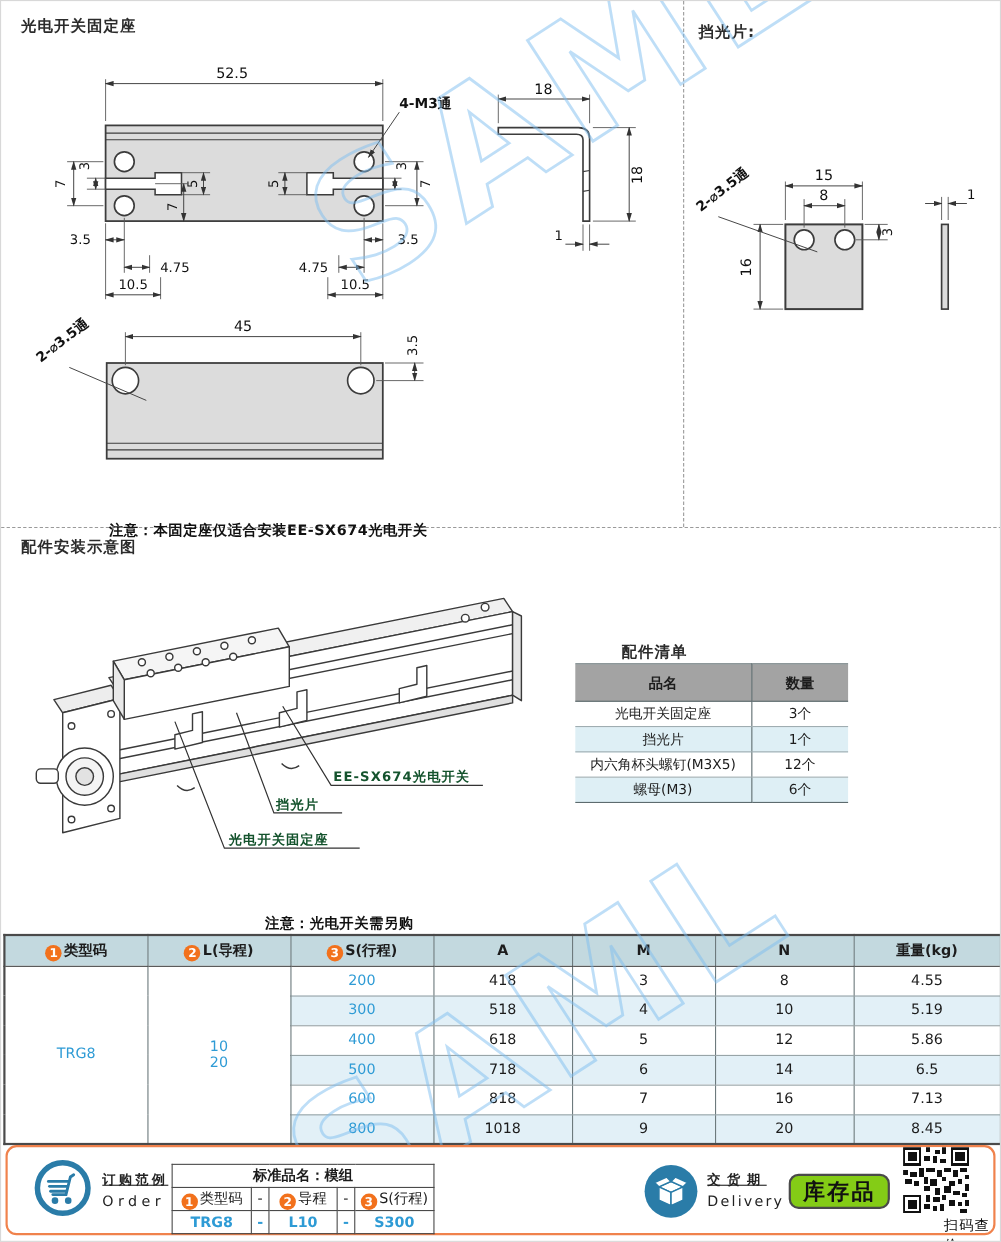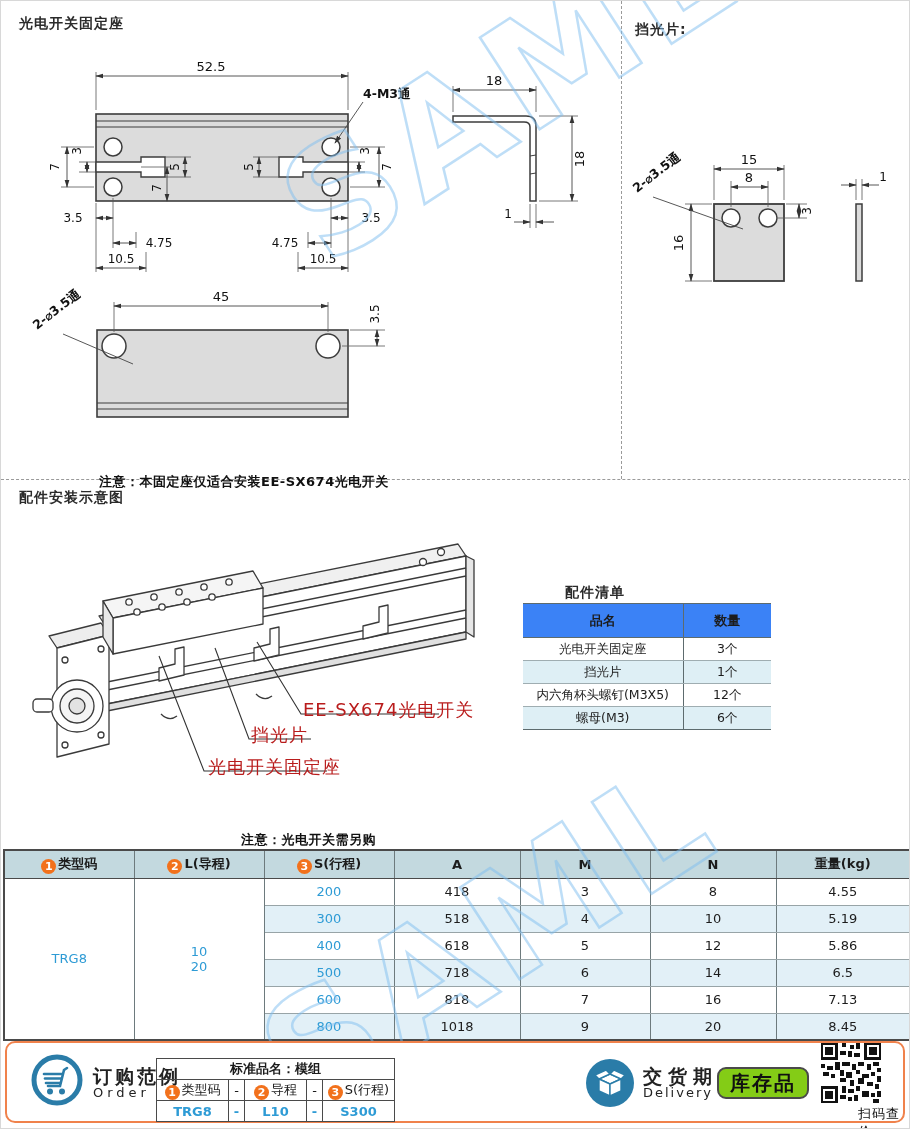--- a/index.html
+++ b/index.html
@@ -17,26 +17,26 @@
   .wm { font-size:150px; font-weight:bold; letter-spacing:8px; color:transparent;
         -webkit-text-stroke:2.5px rgba(125,190,240,0.50); white-space:nowrap;
         pointer-events:none; z-index:6; }
 
   
   .dimt { font-family:"DejaVu Sans",sans-serif; font-size:12px; fill:#111; }
   .dimb { font-family:"DejaVu Sans",sans-serif; font-size:13px; fill:#111; }
   .lbl  { font-family:"DejaVu Sans",sans-serif; font-size:12.5px; fill:#111; font-weight:600; }
 
   
-  .isolabel { font-size:18px; font-weight:400; color:#b91c1c; letter-spacing:1px; z-index:3; }
+  .isolabel { font-size:12px; font-weight:700; color:#14532d; letter-spacing:1px; z-index:3; }
 
   
   table { border-collapse:collapse; }
   .parts { width:248px; font-size:12.5px; table-layout:fixed; }
-  .parts th { background:#3b82f6; font-weight:600; font-size:13px; height:34px;
+  .parts th { background:#a3a3a3; font-weight:600; font-size:13px; height:34px;
               border-top:1.5px solid #5d6b6e; border-bottom:1.5px solid #5d6b6e; }
   .parts td { height:23px; text-align:center; border-bottom:1px solid #9fadb1; }
   .parts tr.stripe td { background:#DEEFF5; }
   .parts .vline { border-right:1.5px solid #5d6b6e; }
   .parts tr:last-child td { border-bottom:1.5px solid #5d6b6e; }
 
   
   .spec { width:906px; table-layout:fixed; font-size:13px;
           border:2px solid #4a4a4a; }
   .spec th { background:#C3D9DF; height:28px; font-weight:600; font-size:13px;
@@ -44,21 +44,21 @@
   .spec td { height:27px; text-align:center; border-right:1px solid #6d7a7d;
              border-bottom:1px solid #98a4a7; background:#fff; }
   .spec tr.stripe td.st { background:#E2F0F7; }
   .spec .blue { color:#2E9BD5; }
   .badge { display:inline-block; width:15px; height:15px; border-radius:50%;
            background:#F2711C; color:#fff; font-size:11px; line-height:15px;
            text-align:center; font-weight:bold; margin-right:2px; vertical-align:-2px; }
 
   
   .footerbox { border:2.5px solid #F0824C; border-radius:10px; background:#fff; z-index:7; }
-  .ordercn { font-size:19px; font-weight:600; letter-spacing:3px; color:#222; }
+  .ordercn { font-size:12px; font-weight:600; letter-spacing:3px; color:#222;text-decoration:underline; }
   .orderen { font-size:13px; letter-spacing:4px; color:#222; }
   .ordtab { font-size:13px; }
   .ordtab td { border:1.2px solid #4a4a4a; text-align:center; height:21px; padding:0 2px; }
   .ordtab .ttl { font-weight:600; }
   .ordtab .bluev { color:#2E9BD5; font-weight:600; }
   .stockbadge { background:#84cc16; border:2px solid #4a4a4a; border-radius:9px;
                 font-size:20px; font-weight:700; letter-spacing:2px; color:#111;
                 display:flex; align-items:center; justify-content:center; }
   .qrcap { font-size:13px; color:#111; letter-spacing:1px;margin-left:36px; }
 </style>

